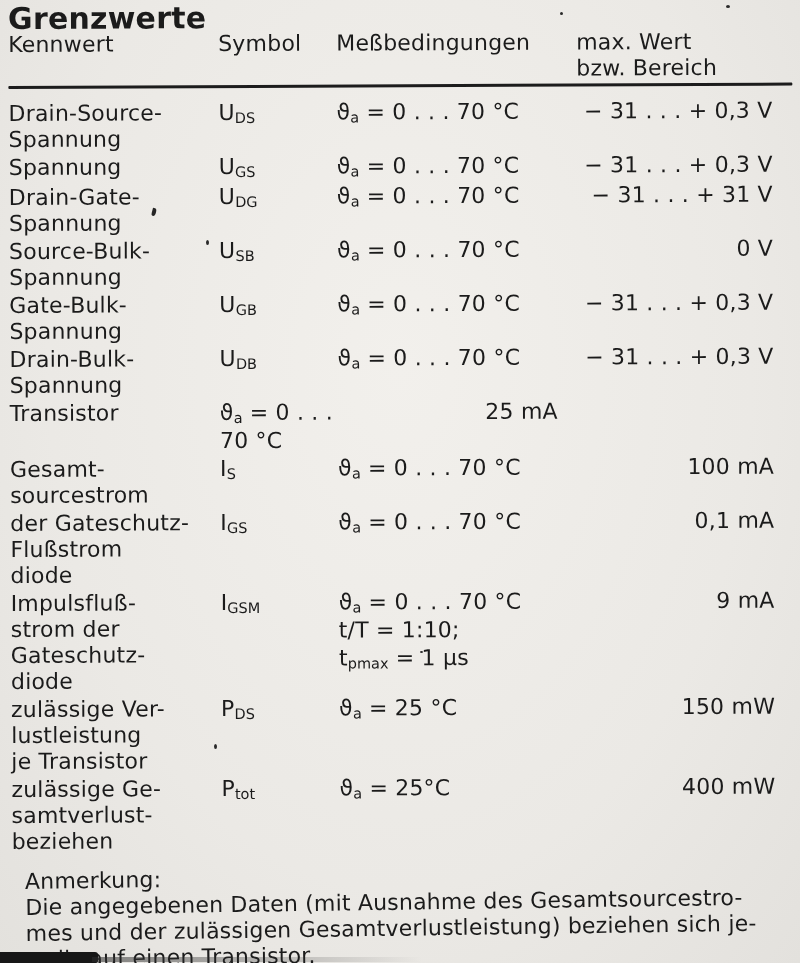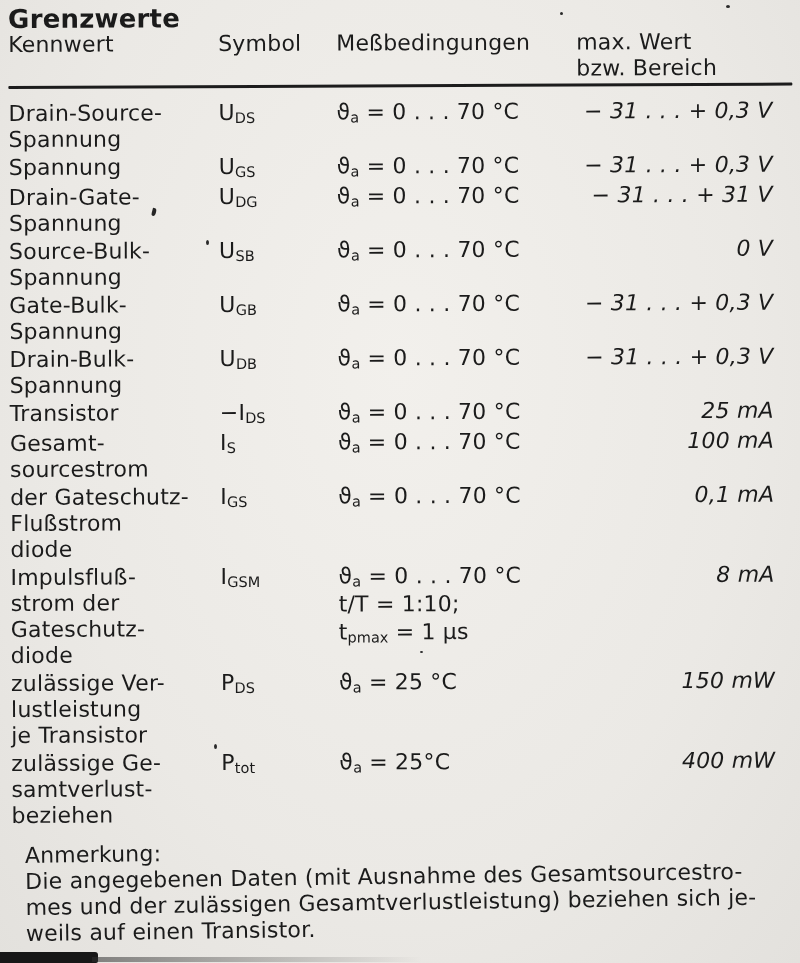--- a/index.html
+++ b/index.html
@@ -10,26 +10,26 @@
     background:#edebe7;
     background-image:radial-gradient(ellipse at 50% 38%, #f2f0ec 0%, #ebe9e5 62%, #e3e1dd 100%);
     color:#1b1b1b;
     font-family:"DejaVu Sans","Liberation Sans",sans-serif;
     font-size:22px;
     line-height:26px;
     letter-spacing:0.2px;
   }
   .content{position:absolute;left:8px;top:6px;right:8px;transform:rotate(-0.25deg);transform-origin:left top;}
   .hgrid,.row{display:grid;grid-template-columns:210px 118px 240px 1fr;}
-  .h-title{font-weight:700;font-size:26px;}
+  .h-title{font-weight:700;font-size:30px;}
   .pt{padding-top:26px;}
   .rule{height:3px;background:#1c1c1c;margin-top:2px;border-radius:1px;}
   .table{margin-top:12px;display:flex;flex-direction:column;row-gap:2px;}
   .cell{min-width:0;}
-  .val{text-align:right;padding-right:20px;white-space:nowrap;font-style:italic;}
+  .val{text-align:right;padding-right:20px;white-space:nowrap;}
   .sub{font-size:0.66em;position:relative;top:0.2em;letter-spacing:0;}
   .note{margin-top:14px;margin-left:14px;transform:rotate(-0.55deg);transform-origin:left bottom;}
   .speck{position:absolute;background:#2a2a2a;border-radius:50%;}
   .mark-comma{position:absolute;width:4px;height:8px;background:#262626;border-radius:0 60% 70% 40%;transform:rotate(14deg);}
   .edge-bar{position:absolute;left:0;bottom:0;width:98px;height:11px;background:#171717;border-radius:0 3px 2px 0;}
   .edge-streak{position:absolute;left:92px;bottom:1px;width:330px;height:5px;
     background:linear-gradient(to right, rgba(45,45,45,.55), rgba(45,45,45,0));}
 </style>
 </head>
 <body>
@@ -121,21 +121,20 @@
         <div class="cell">
           <div><span>ϑ</span><span class="sub">a</span><span> = 0 . . . 70 °C</span></div>
         </div>
         <div class="cell val">− 31 . . . + 0,3 V</div>
       </div>
 
       <div class="row">
         <div class="cell">
           <div>Transistor</div>
         </div>
-        <div class="cell"><span>−</span><span>I</span><span class="sub">DS</span></div>
         <div class="cell">
           <div><span>ϑ</span><span class="sub">a</span><span> = 0 . . . 70 °C</span></div>
         </div>
         <div class="cell val">25 mA</div>
       </div>
 
       <div class="row">
         <div class="cell">
           <div>Gesamt-</div>
           <div>sourcestrom</div>
@@ -166,21 +165,21 @@
           <div>strom der</div>
           <div>Gateschutz-</div>
           <div>diode</div>
         </div>
         <div class="cell"><span></span><span>I</span><span class="sub">GSM</span></div>
         <div class="cell">
           <div><span>ϑ</span><span class="sub">a</span><span> = 0 . . . 70 °C</span></div>
           <div><span>t/T</span><span class="sub"></span><span> = 1:10;</span></div>
           <div><span>t</span><span class="sub">pmax</span><span> = 1 μs</span></div>
         </div>
-        <div class="cell val">8 mA</div>
+        <div class="cell val">9 mA</div>
       </div>
 
       <div class="row">
         <div class="cell">
           <div>zulässige Ver-</div>
           <div>lustleistung</div>
           <div>je Transistor</div>
         </div>
         <div class="cell"><span></span><span>P</span><span class="sub">DS</span></div>
         <div class="cell">

